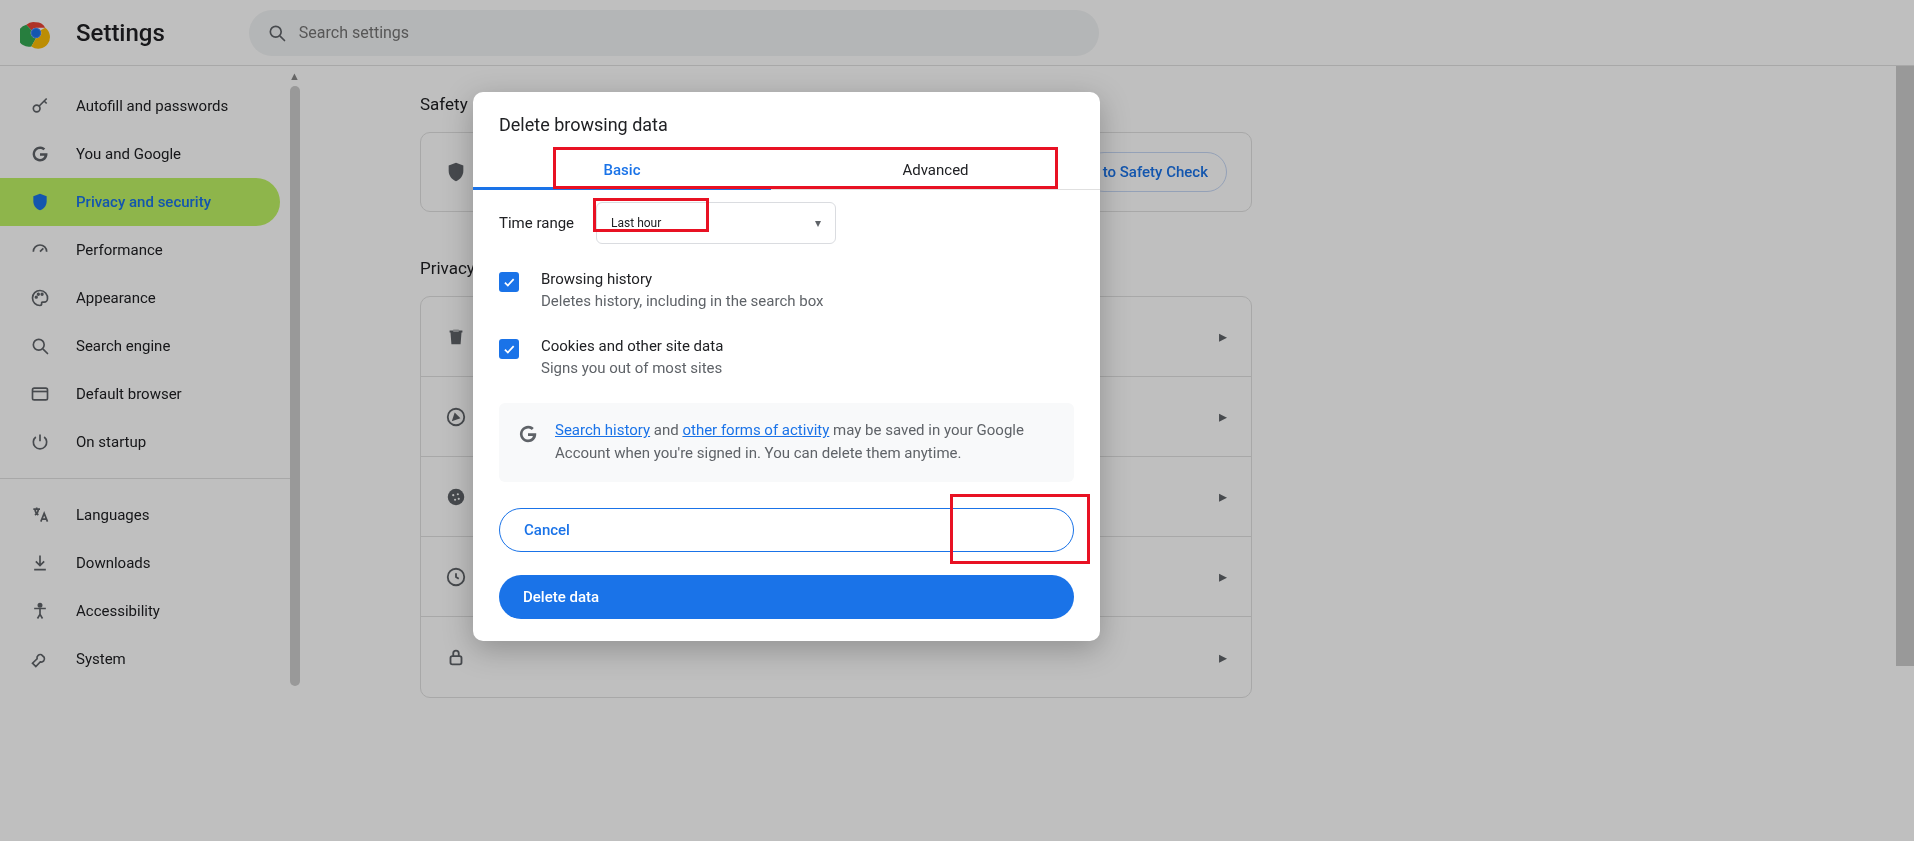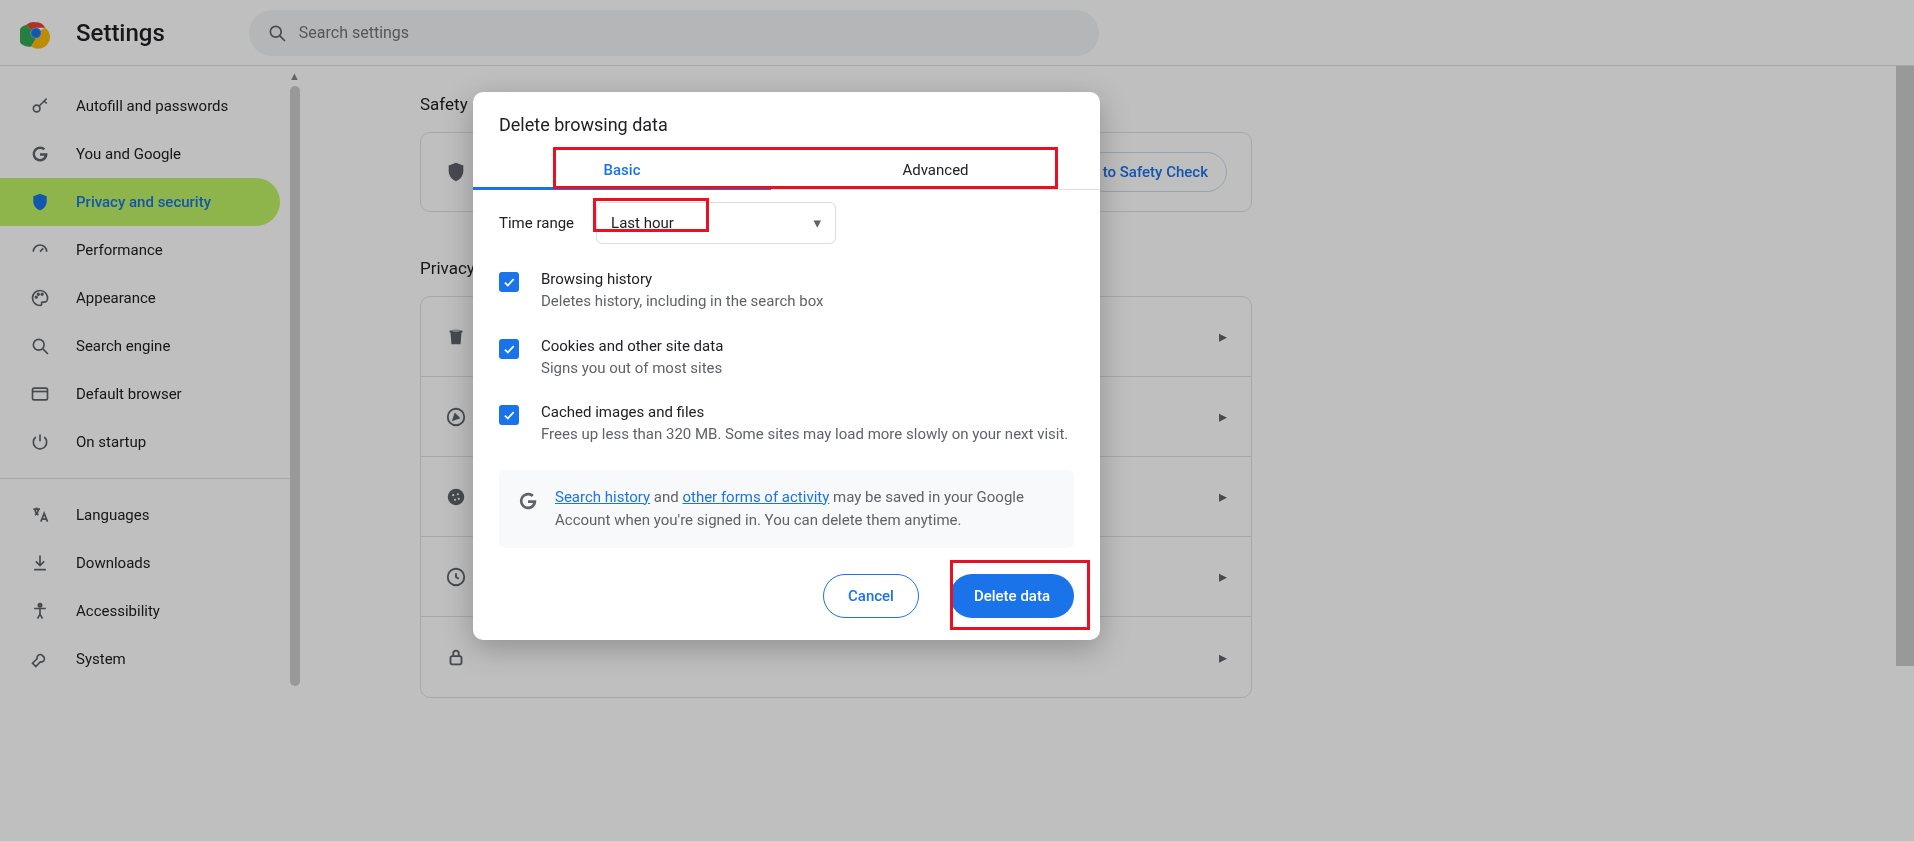--- a/index.html
+++ b/index.html
@@ -45,31 +45,31 @@
 .tabs-wrap { position: relative; }
 .red-box-tabs { position: absolute; left: 80px; top: -4px; width: 505px; height: 42px; border: 3px solid #e81123; pointer-events: none; }
 .tabs { display: flex; border-bottom: 1px solid #e0e0e0; }
 .tab { flex: 1 1 0; text-align: center; padding: 10px 0; font-size: 15px; color: #202124; cursor: pointer; position: relative; }
 .tab:first-child { flex: 0 0 298px; }
 .tab.active { color: #1a73e8; font-weight: 500; }
 .tab.active::after { content: ""; position: absolute; left: 0; right: 0; bottom: -1px; height: 3px; background: #1a73e8; }
 .dlg-body { padding: 12px 26px 0; }
 .time-row { display: flex; align-items: center; gap: 22px; margin-bottom: 26px; position: relative; }
 .time-label { font-size: 15px; color: #202124; }
-.select { width: 240px; height: 42px; border: 1px solid #dadce0; border-radius: 6px; display: flex; align-items: center; justify-content: space-between; padding: 0 14px; font-size: 15px; color: #202124; cursor: pointer; background: #fff; }
+.select { width: 240px; height: 42px; border: 1px solid #dadce0; border-radius: 6px; display: flex; align-items: center; justify-content: space-between; padding: 0 14px; font-size: 12px; color: #202124; cursor: pointer; background: #fff; }
 .red-box-select { position: absolute; left: 94px; top: -4px; width: 116px; height: 34px; border: 3px solid #e81123; pointer-events: none; }
 .opt { display: flex; align-items: flex-start; gap: 22px; margin-bottom: 24px; }
 .chk { width: 20px; height: 20px; background: #1a73e8; border-radius: 3px; display: flex; align-items: center; justify-content: center; flex-shrink: 0; margin-top: 2px; cursor: pointer; }
 .chk svg { stroke: #fff; }
 .opt-text .t1 { font-size: 15px; color: #202124; margin-bottom: 2px; }
 .opt-text .t2 { font-size: 15px; color: #5f6368; line-height: 1.5; }
 .info-box { background: #f8f9fa; border-radius: 6px; padding: 16px 18px; display: flex; gap: 16px; font-size: 15px; color: #5f6368; line-height: 1.55; margin-top: 4px; }
 .info-box a { color: #1a73e8; text-decoration: underline; }
 .g-logo { width: 22px; height: 22px; flex-shrink: 0; margin-top: 4px; }
-.dlg-actions { display: flex; justify-content: flex-end; gap: 31px; padding: 26px 26px 0; position: relative; }
+.dlg-actions { display: flex; justify-content: flex-end; gap: 23px; padding: 26px 26px 0; position: relative; flex-direction: column; }
 .btn { height: 44px; padding: 0 24px; border-radius: 22px; font-size: 15px; font-weight: 500; cursor: pointer; display: flex; align-items: center; }
 .btn-cancel { background: #fff; color: #1a73e8; border: 1.5px solid #1a73e8; }
 .btn-primary { background: #1a73e8; color: #fff; border: none; }
 .red-box-actions { position: absolute; right: 10px; top: 12px; width: 140px; height: 70px; border: 3px solid #e81123; pointer-events: none; }
 </style>
 </head>
 <body>
 
 <div class="topbar">
   <svg class="chrome-logo" viewBox="0 0 48 48">
@@ -304,31 +304,20 @@
       <div class="chk">
           <svg width="14" height="14" viewBox="0 0 24 24" fill="none" stroke-width="3">
             <polyline points="5 13 10 18 20 7"></polyline>
           </svg>
         </div>
       <div class="opt-text">
           <div class="t1">Cookies and other site data</div>
           <div class="t2">Signs you out of most sites</div>
         </div>
     </div>
-    <div class="opt">
-      <div class="chk">
-          <svg width="14" height="14" viewBox="0 0 24 24" fill="none" stroke-width="3">
-            <polyline points="5 13 10 18 20 7"></polyline>
-          </svg>
-        </div>
-      <div class="opt-text">
-          <div class="t1">Cached images and files</div>
-          <div class="t2">Frees up less than 320 MB. Some sites may load more slowly on your next visit.</div>
-        </div>
-    </div>
 
     <div class="info-box">
       <svg class="g-logo" viewBox="0 0 24 24" fill="#5f6368">
           <path d="M21.35 11.1H12v3h5.35c-.5 2.3-2.5 3.9-5.35 3.9a6 6 0 1 1 0-12c1.6 0 3 .6 4.1 1.6l2.2-2.2A9 9 0 1 0 12 21c5 0 9-3.6 9-9 0-.3 0-.6-.05-.9z"></path>
         </svg>
       <div><a href="#">Search history</a><span> and </span><a href="#">other forms of activity</a><span> may be saved in your Google Account when you're signed in. You can delete them anytime.</span></div>
     </div>
   </div>
 
   <div class="dlg-actions">

